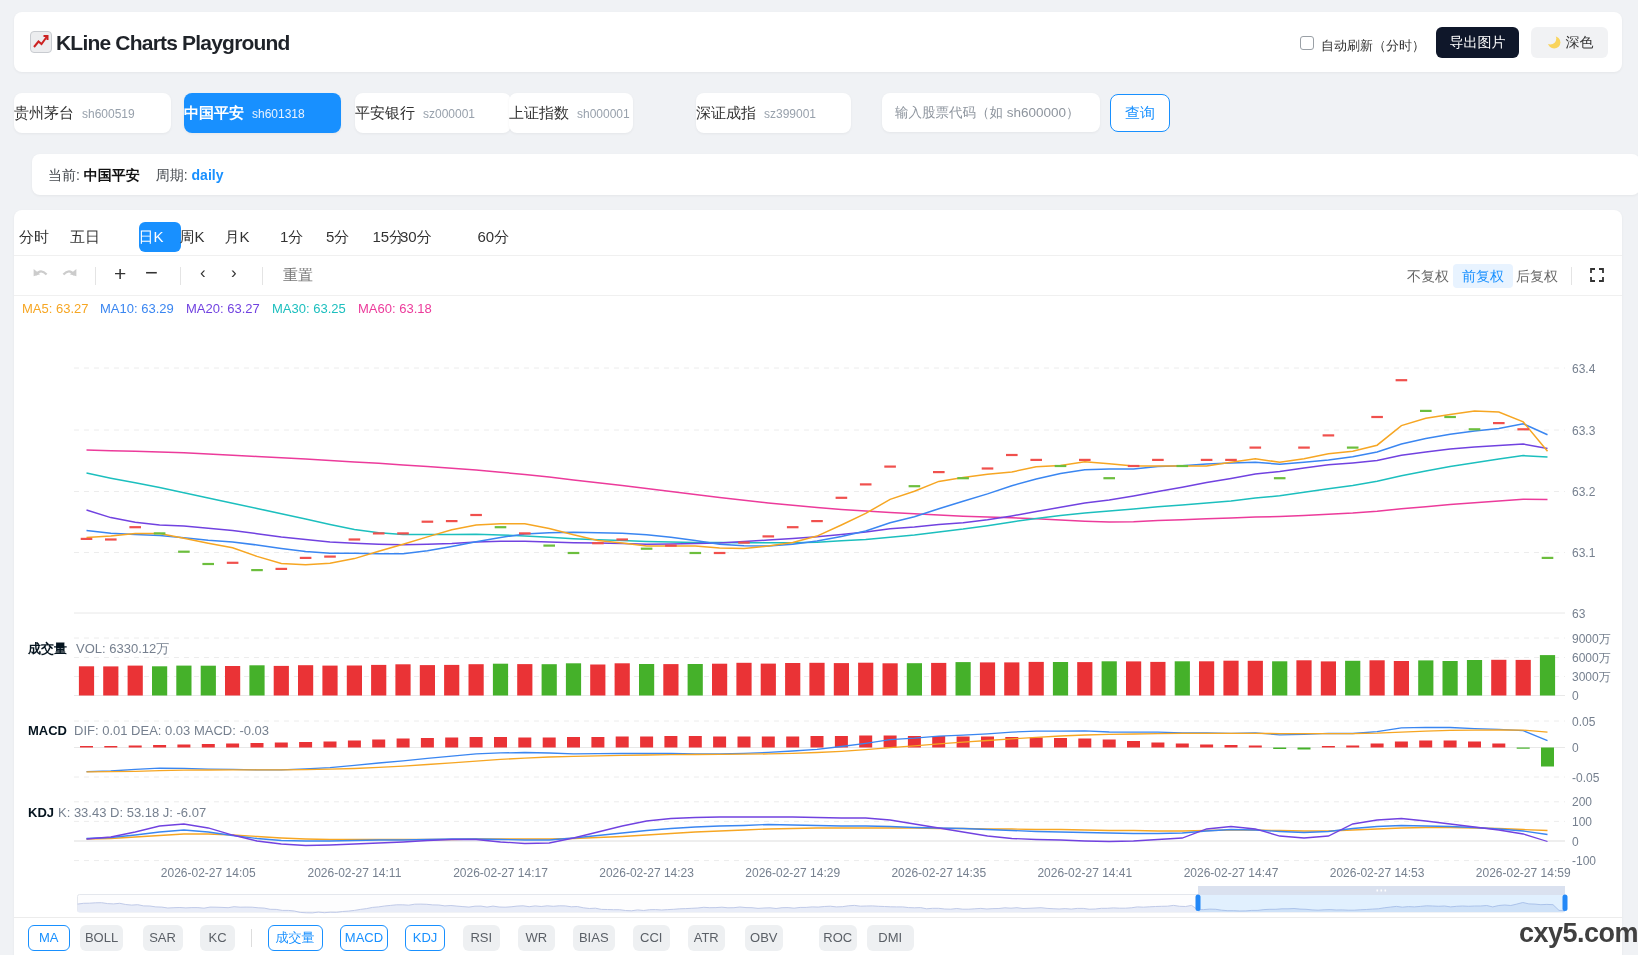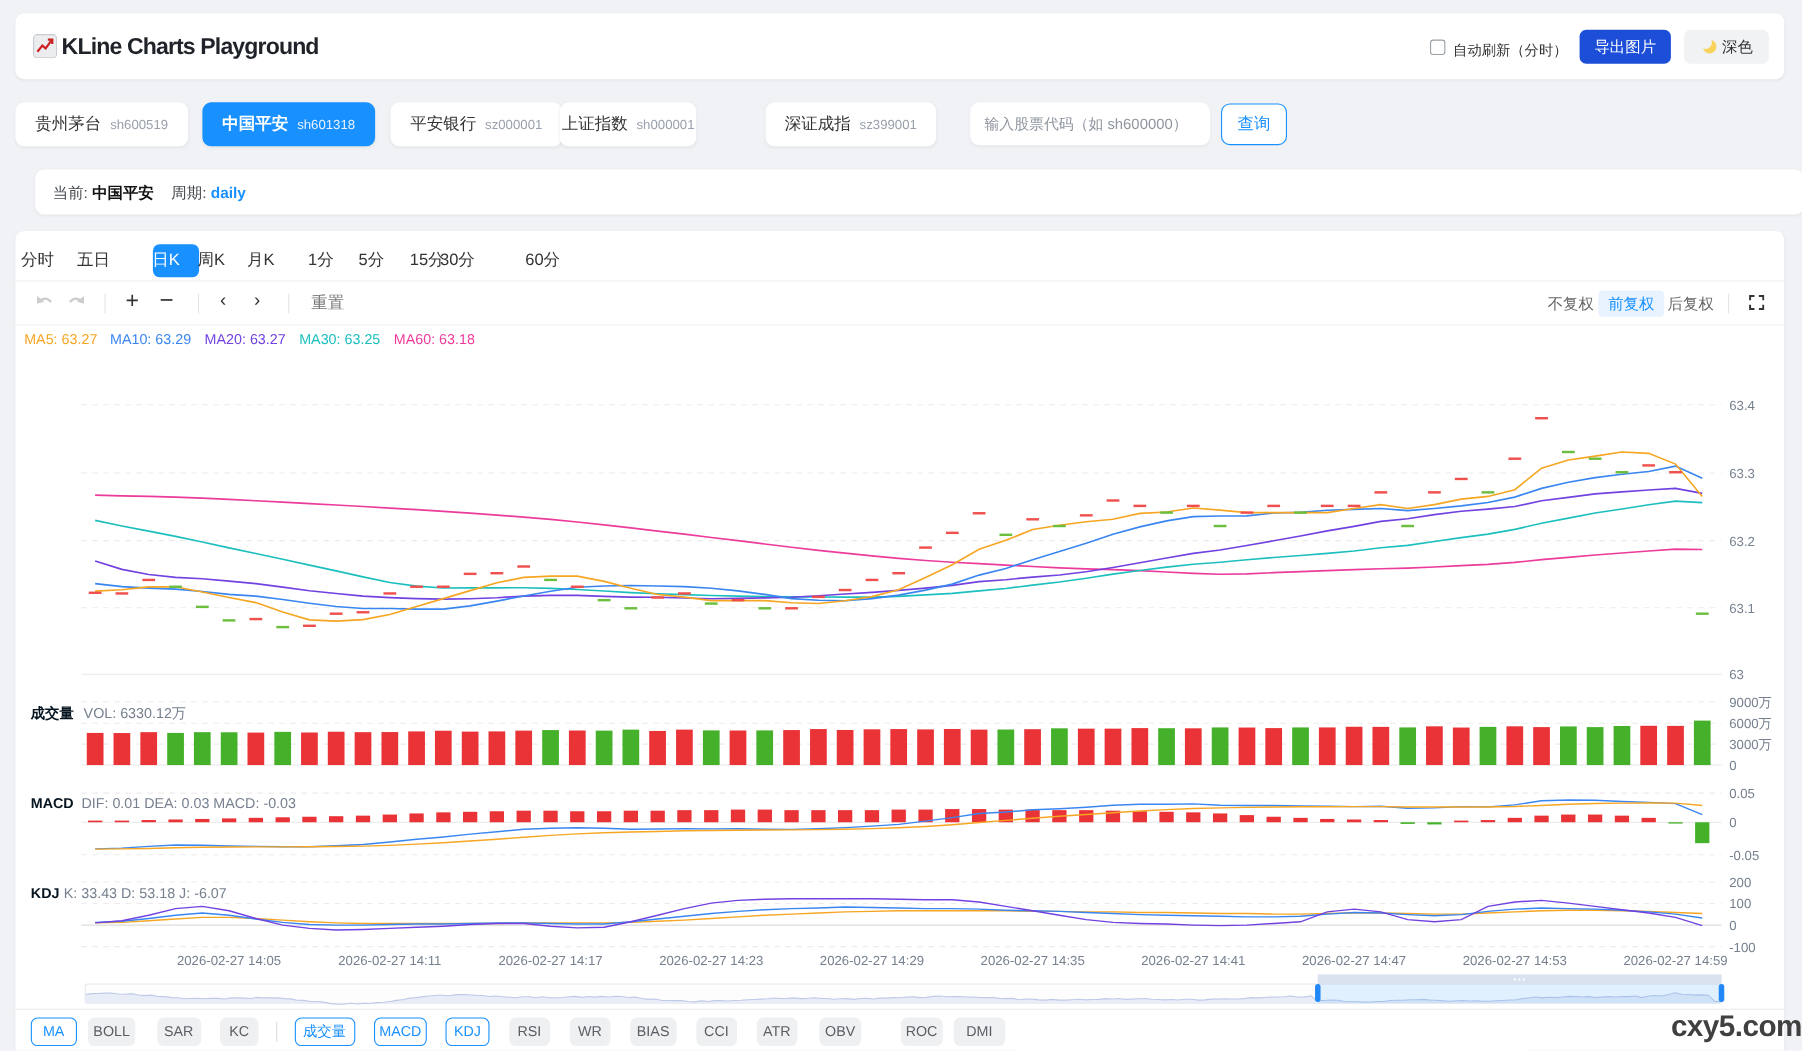--- a/index.html
+++ b/index.html
@@ -2,23 +2,23 @@
 <html><head><meta charset="utf-8">
 <style>
 * { margin:0; padding:0; box-sizing:border-box; }
 html,body { width:1638px; height:955px; background:#F0F2F5; font-family:"Liberation Sans",sans-serif; overflow:hidden; position:relative; }
 .card { position:absolute; background:#fff; border-radius:8px; box-shadow:0 1px 3px rgba(0,0,0,0.05); }
 #header { left:14px; top:12px; width:1608px; height:60px; }
 #title { position:absolute; left:56px; top:31px; font-size:21px; font-weight:bold; color:#1F2329; letter-spacing:-0.8px; }
 #logo { position:absolute; left:30px; top:31px; }
 #cb { position:absolute; left:1300px; top:36px; width:14px; height:14px; border:1.5px solid #9AA0A6; border-radius:3px; background:#fff; }
 #cblabel { position:absolute; left:1321px; top:37px; font-size:13px; color:#333; }
-#exportbtn { position:absolute; left:1436px; top:27px; width:83px; height:31px; background:#1d4ed8; border-radius:6px; color:#fff; font-size:14px; text-align:center; line-height:31px; }
+#exportbtn { position:absolute; left:1436px; top:27px; width:83px; height:31px; background:#0f172a; border-radius:6px; color:#fff; font-size:14px; text-align:center; line-height:31px; }
 #darkbtn { position:absolute; left:1531px; top:27px; width:77px; height:31px; background:#F1F2F4; border-radius:6px; font-size:14px; color:#333; text-align:center; line-height:31px; }
-.sbtn { position:absolute; top:93px; height:40px; background:#fff; border-radius:8px; box-shadow:0 1px 3px rgba(0,0,0,0.05); text-align:center; line-height:40px; }
+.sbtn { position:absolute; top:93px; height:40px; background:#fff; border-radius:8px; box-shadow:0 1px 3px rgba(0,0,0,0.05); text-align:left; line-height:40px; }
 .sbtn .sname { font-size:15px; color:#333; }
 .sbtn .scode { font-size:12px; color:#98A1AC; margin-left:8px; }
 .sbtn.active { background:#1890FF; }
 .sbtn.active .sname { color:#fff; font-weight:bold; }
 .sbtn.active .scode { color:#E8F2FF; }
 #input { position:absolute; left:882px; top:93px; width:218px; height:39px; background:#fff; border-radius:8px; box-shadow:0 1px 3px rgba(0,0,0,0.05); line-height:39px; padding-left:13px; font-size:13.5px; color:#8E959E; white-space:nowrap; overflow:hidden; }
 #query { position:absolute; left:1110px; top:94px; width:60px; height:38px; border:1.5px solid #1890FF; border-radius:8px; color:#1890FF; font-size:15px; text-align:center; line-height:35px; background:#fff; }
 #status { left:32px; top:154px; width:1608px; height:41px; }
 #status .in { position:absolute; left:16px; top:13px; font-size:14px; color:#45494E; }
 #main { left:14px; top:210px; width:1608px; height:748px; border-radius:8px 8px 0 0; }

